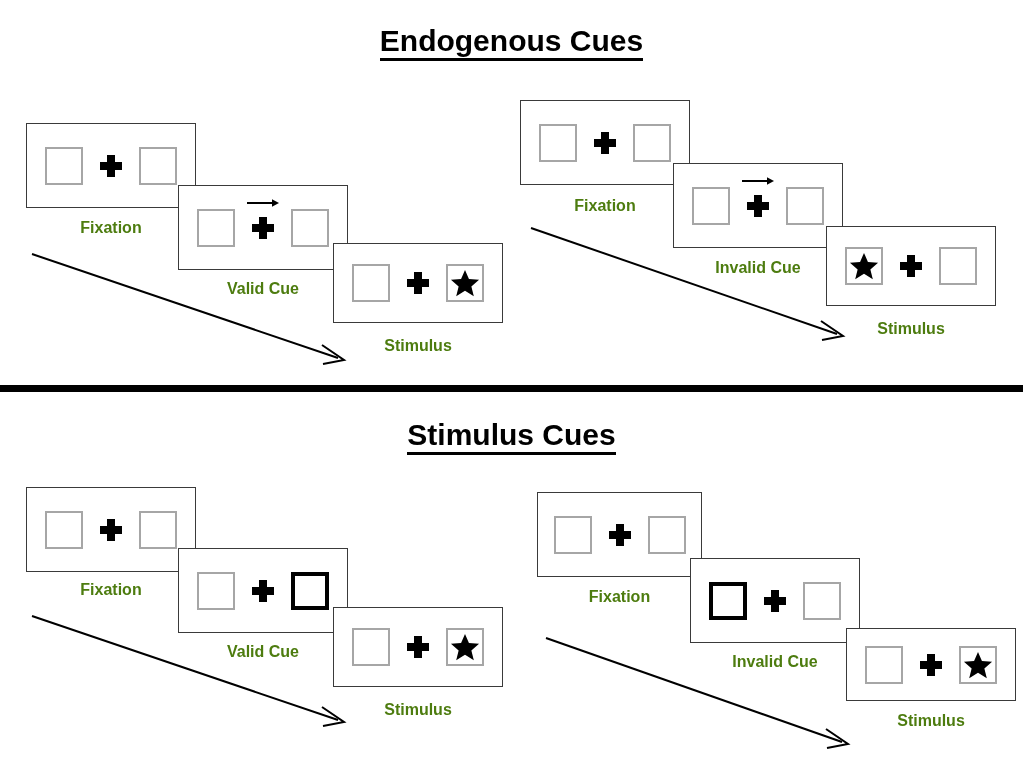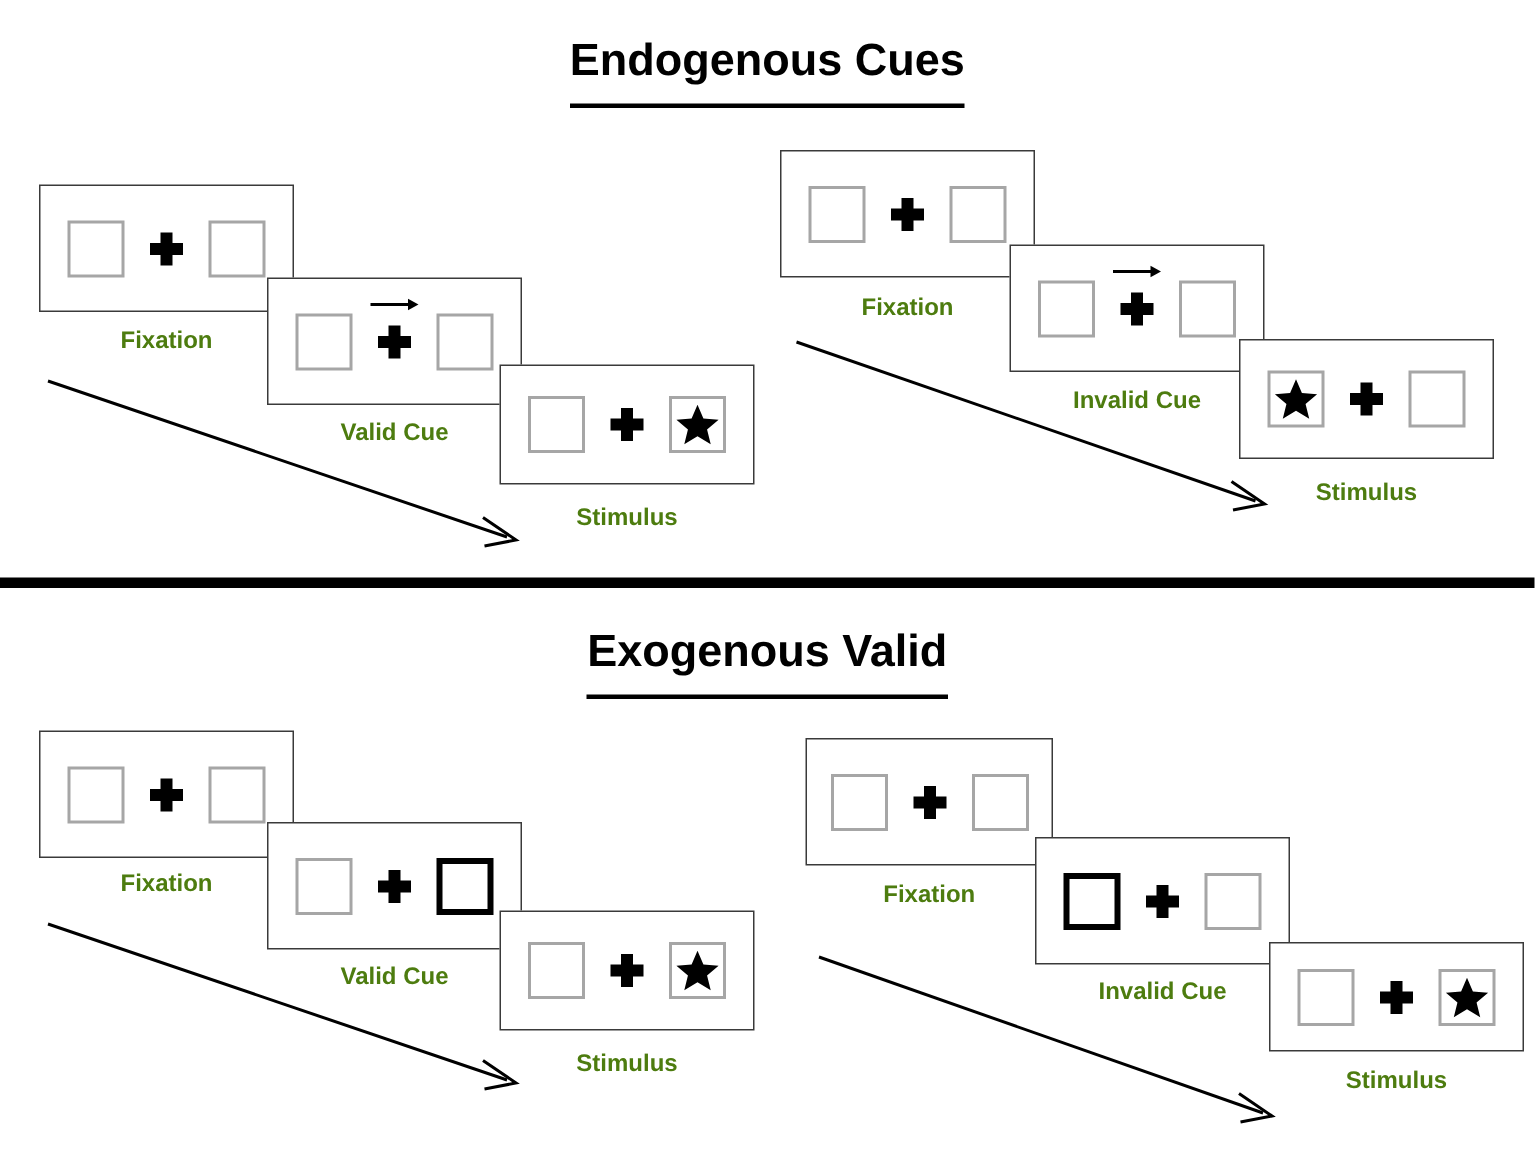--- a/index.html
+++ b/index.html
@@ -21,21 +21,21 @@
     position: absolute;
     width: 100%;
     text-align: center;
     font-size: 30px;
     font-weight: bold;
     letter-spacing: 0px;
     color: #000000;
   }
   .section-title span {
     border-bottom: 3px solid #000000;
-    padding-bottom: 12px;
+    padding-bottom: 1px;
   }
 
   
   .divider {
     position: absolute;
     left: 0;
     width: 1023px;
     height: 7px;
     background: #000000;
   }
@@ -236,21 +236,21 @@
 <div class="caption" style="left:826px; top:320px; width:170px; text-align:center;">Stimulus</div>
 
 <svg class="flow-arrow" style="left:525px; top:222px; width:330px; height:125px; z-index:1;" viewBox="0 0 330 125">
   <line x1="6" y1="6" x2="312" y2="112" stroke="#000" stroke-width="2"></line>
   <polyline points="296,99 318,114 297,118" fill="none" stroke="#000" stroke-width="2"></polyline>
 </svg>
 
 <div class="divider" style="top:385px;"></div>
 
 <div class="section-title" style="top:418px;">
-  <span>Exogenous Valid</span>
+  <span>Stimulus Cues</span>
 </div>
 
 <div class="frame" style="left:26px; top:487px; width:170px; height:85px; z-index:3;">
   <div class="frame-inner">
     <div class="sqbox"></div>
     <div class="plus-wrap">
       <div class="plus"></div>
     </div>
     <div class="sqbox"></div>
   </div>

